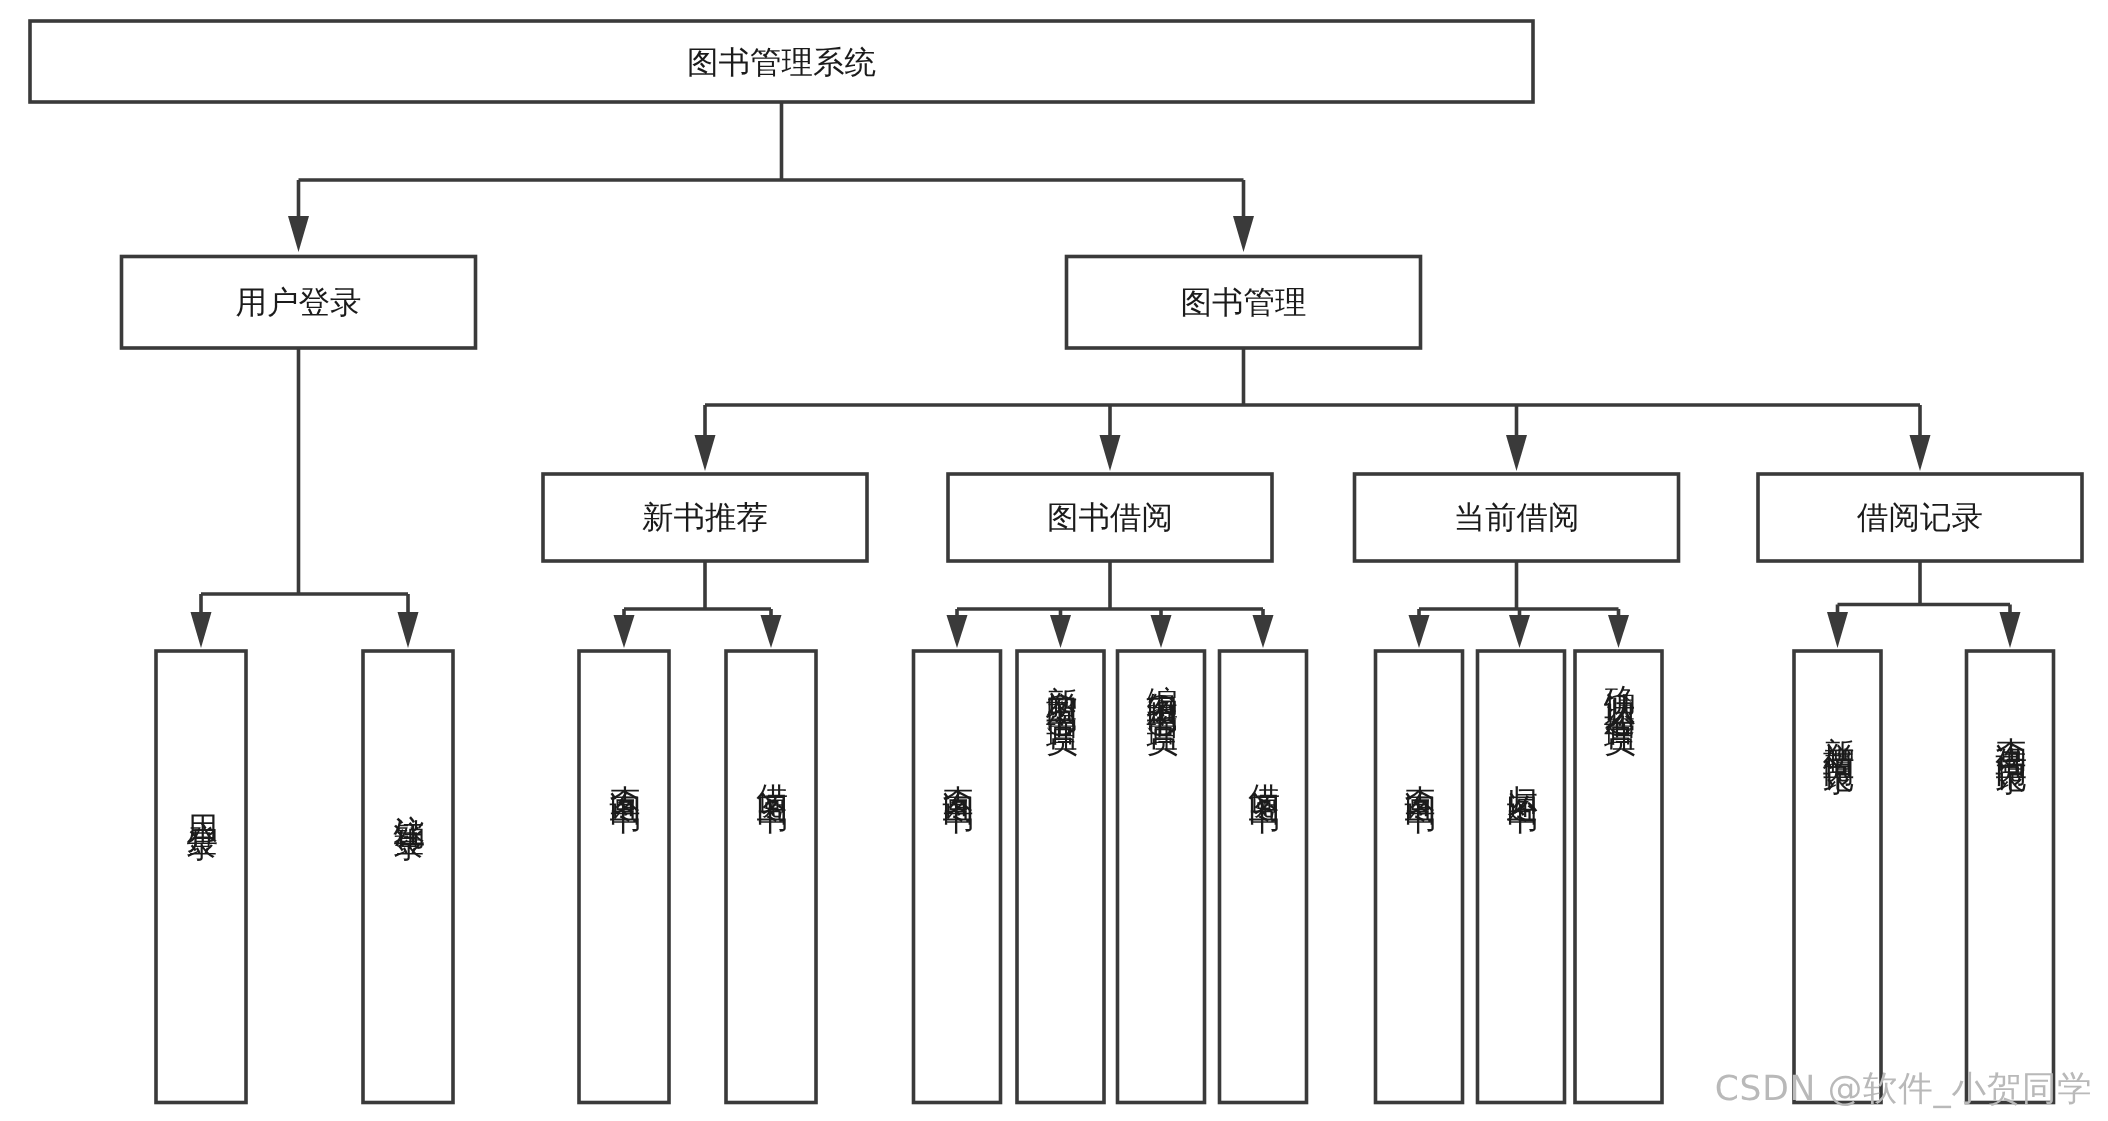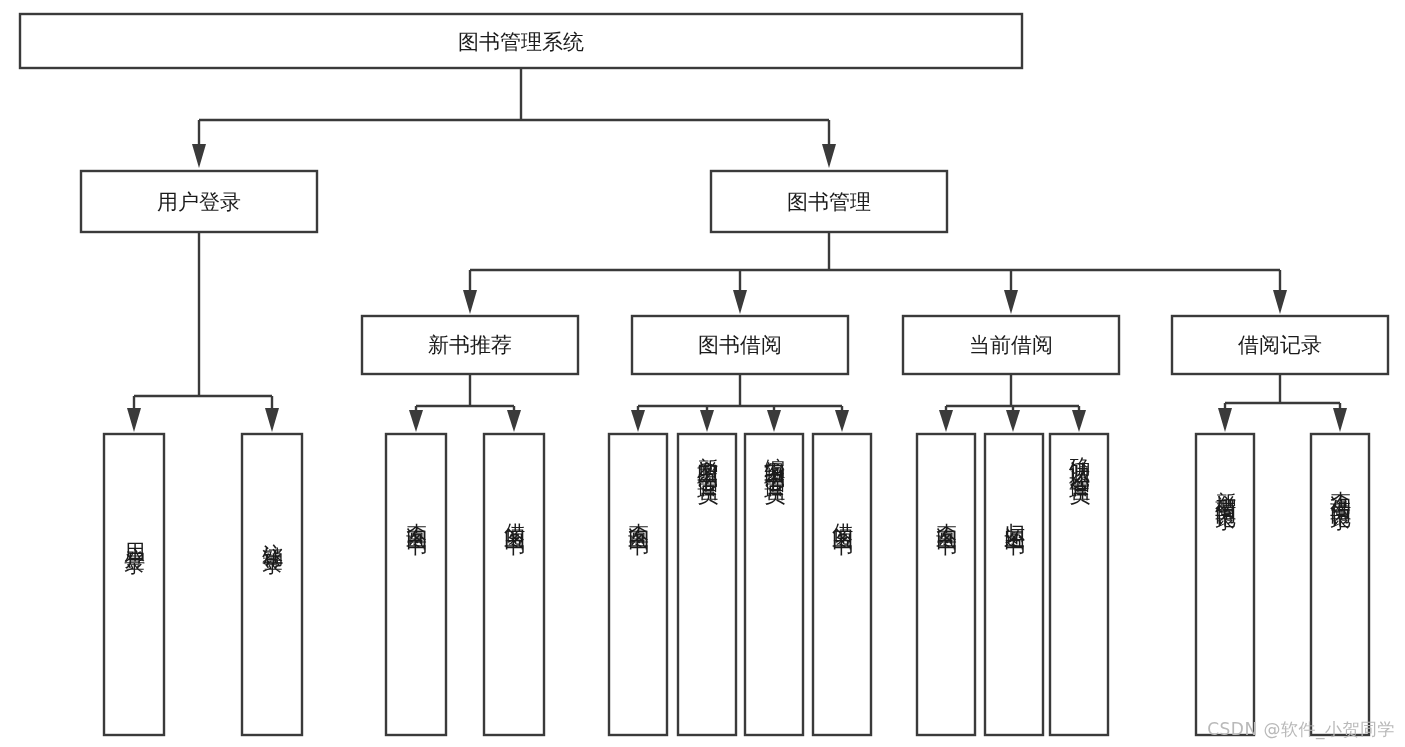--- a/index.html
+++ b/index.html
@@ -62,21 +62,21 @@
     line-height: 1.32;
     letter-spacing: 4px;
     color: #1b1b1b;
     white-space: nowrap;
   }
   #watermark {
     position: absolute;
     right: 10px;
     bottom: 6px;
     font-family: "DejaVu Sans", "Liberation Sans", sans-serif;
-    font-size: 17px;
+    font-size: 23px;
     color: #b9b9b9;
     white-space: nowrap;
     letter-spacing: 0.5px;
   }
 </style>
 </head>
 <body>
 
 <div id="diagram-root">
 

